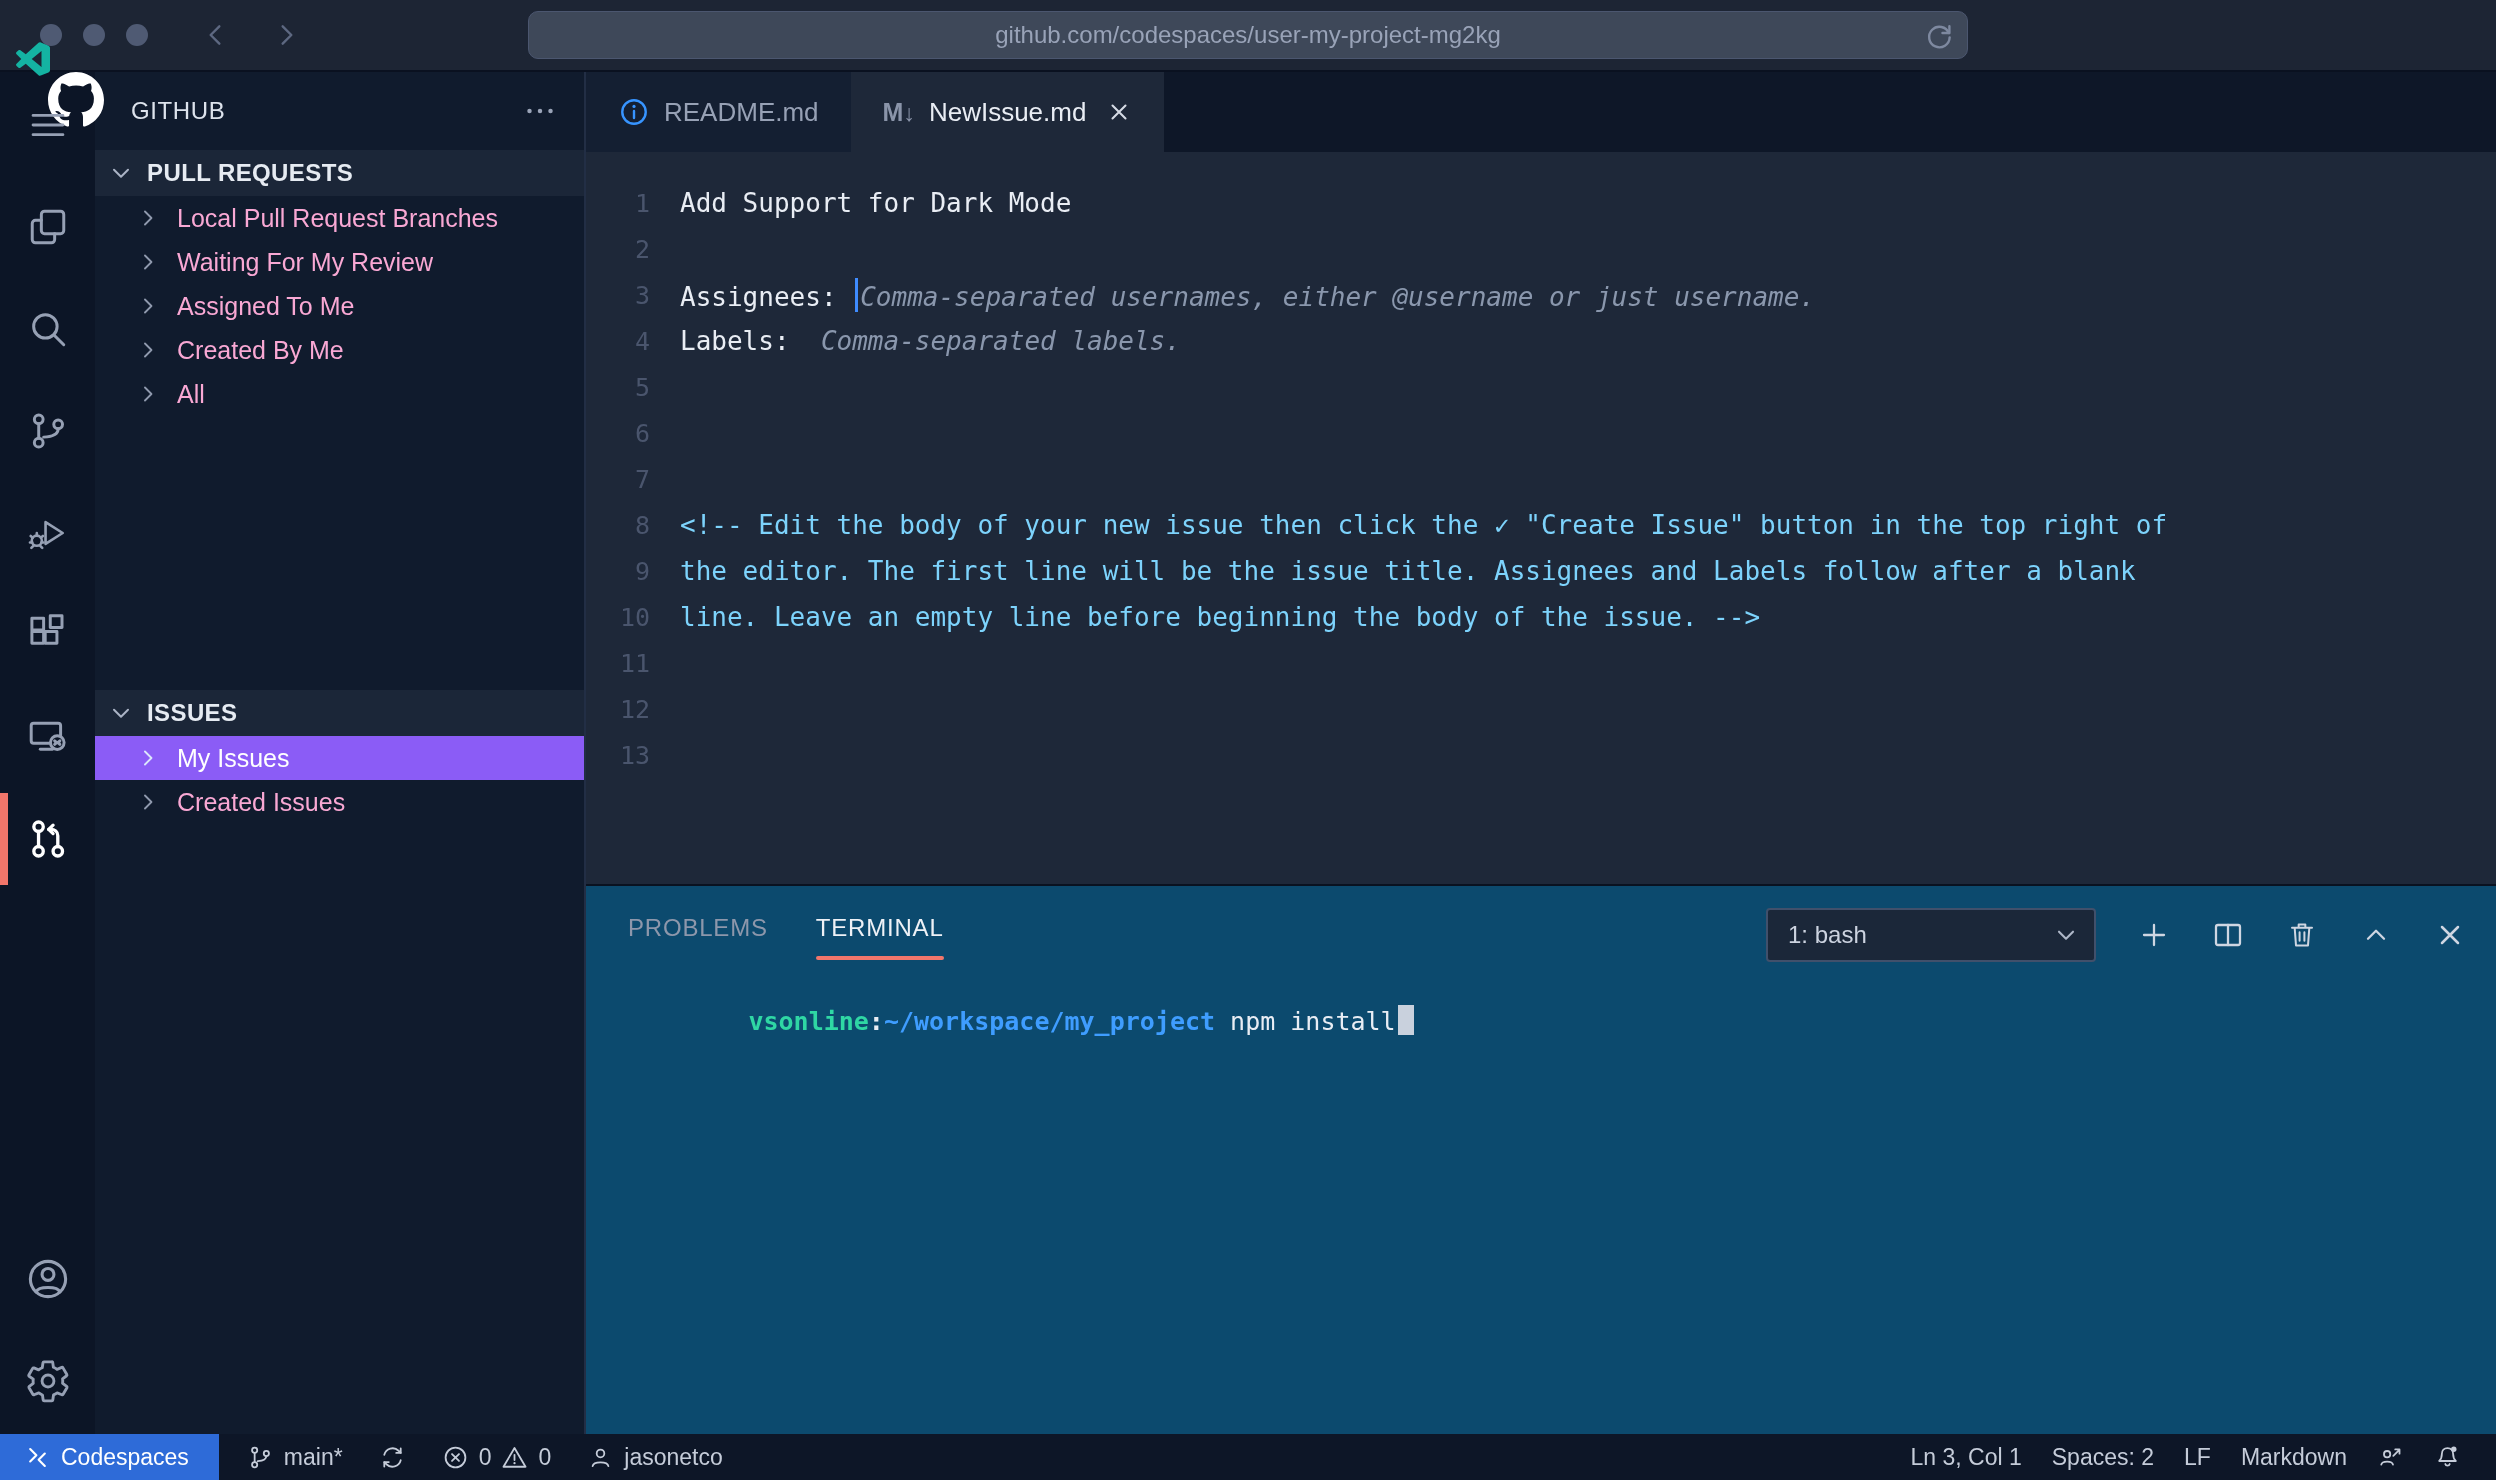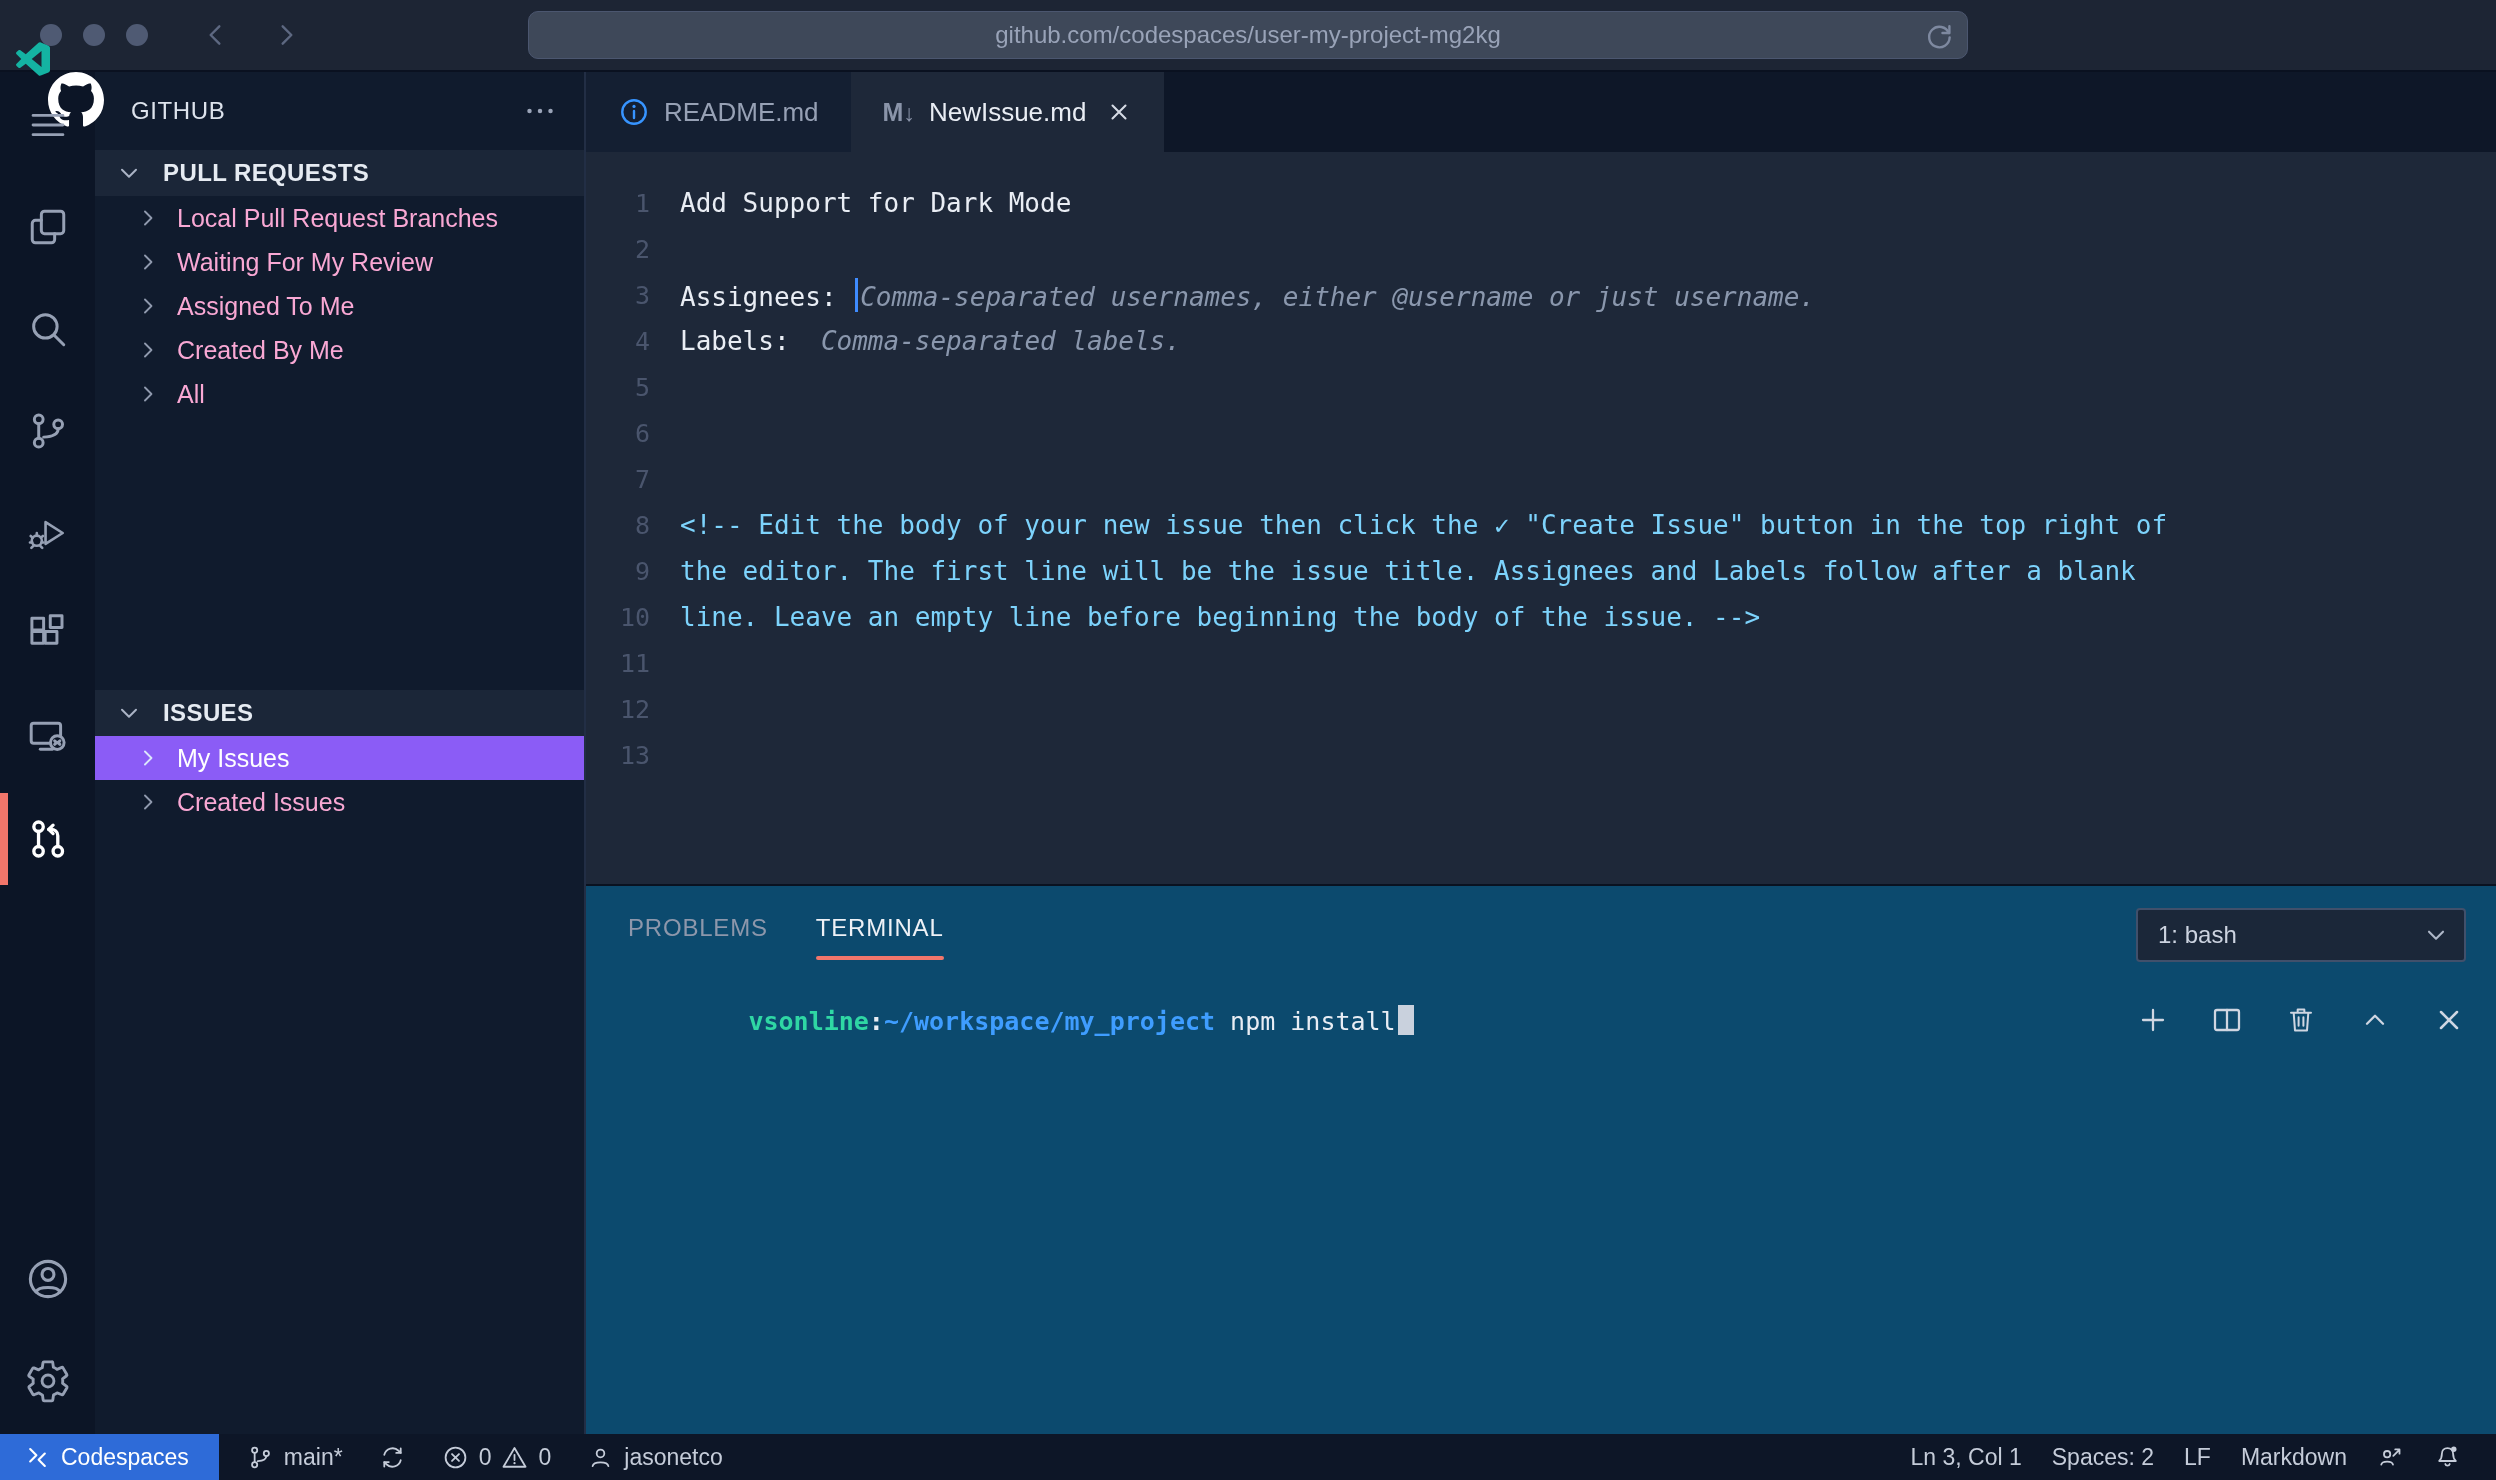--- a/index.html
+++ b/index.html
@@ -31,21 +31,21 @@
   .act-logo .vsc { position:absolute; right:-2px; bottom:-4px; width:34px; height:34px; }
   .act-footer { position:absolute; bottom:30px; left:0; width:100%; display:flex; flex-direction:column; align-items:center; gap:56px; color:#96a0b4; }
   .act-footer .act-item { margin:0; height:auto; }
   .act-footer svg { width:46px; height:46px; }
 
   
   .sidebar { width:491px; background:#101b2d; border-right:2px solid #222e45; display:flex; flex-direction:column; flex:none; }
   .sb-header { height:78px; flex:none; display:flex; align-items:center; padding:0 26px 0 36px; color:#dde3ec; font-size:24px; letter-spacing:.6px; }
   .sb-title { flex:1; }
   .sb-more { width:36px; height:36px; color:#9aa4b8; }
-  .section-header { height:46px; flex:none; background:#1b2638; display:flex; align-items:center; gap:20px; padding-left:20px; color:#e6ebf2; font-weight:700; font-size:24px; letter-spacing:.4px; }
+  .section-header { height:46px; flex:none; background:#1b2638; display:flex; align-items:center; gap:12px; padding-left:12px; color:#e6ebf2; font-weight:700; font-size:24px; letter-spacing:.4px; }
   .section-header svg { width:28px; height:28px; color:#aab3c5; flex:none; }
   .side-item { height:44px; flex:none; display:flex; align-items:center; gap:16px; padding-left:40px; color:#f9a8d4; font-size:25px; }
   .side-item svg { width:26px; height:26px; color:#8f99ad; flex:none; }
   .side-item.selected { background:#8b5cf6; color:#ffffff; }
   .side-item.selected svg { color:#dbe6fb; }
   .sb-spacer { height:274px; flex:none; }
 
   
   .main { flex:1; display:flex; flex-direction:column; background:#1e2839; min-width:0; }
   .tabbar { height:80px; flex:none; background:#0e1728; display:flex; }
@@ -66,21 +66,21 @@
   .seg-ph { font-style:italic; color:#8a97ad; }
   .seg-comment { color:#7dd3fc; }
   .caret { display:inline-block; width:3px; height:34px; background:#3f8cff; vertical-align:-6px; margin:0 2px 0 3px; }
 
   
   .panel { height:550px; flex:none; background:#0c4a6e; border-top:2px solid #0a1220; position:relative; font-family:"DejaVu Sans Mono",monospace; }
   .panel-tabs { display:flex; gap:48px; padding:28px 0 0 42px; font-family:"Liberation Sans",sans-serif; }
   .ptab { font-size:24px; letter-spacing:.8px; color:#8d97ab; padding-bottom:14px; position:relative; }
   .ptab.active { color:#eef1f6; }
   .ptab.active::after { content:''; position:absolute; left:0; right:0; bottom:-4px; height:4px; background:#f2766b; border-radius:2px; }
-  .panel-toolbar { position:absolute; top:22px; right:30px; display:flex; align-items:center; gap:42px; color:#cfd6e2;flex-direction:column; }
+  .panel-toolbar { position:absolute; top:22px; right:30px; display:flex; align-items:center; gap:42px; color:#cfd6e2; }
   .shell-select { width:330px; height:54px; background:#1b2739; border:2px solid #41506b; border-radius:4px; display:flex; align-items:center; padding:0 14px 0 20px; font-size:24px; color:#ccd3e0; font-family:"Liberation Sans",sans-serif; }
   .shell-select .val { flex:1; }
   .shell-select svg { width:28px; height:28px; color:#aeb7c8; }
   .pa-btn svg { width:32px; height:32px; }
   .term-line { margin:20px 0 0 42px; font-size:25px; white-space:pre; }
   .t-user { color:#2fd7a4; font-weight:700; }
   .t-sep  { color:#e9edf4; font-weight:700; }
   .t-path { color:#3f9dff; font-weight:700; }
   .t-cmd  { color:#e9edf4; }
   .t-cursor { display:inline-block; width:16px; height:30px; background:#c9d1dd; vertical-align:-5px; margin-left:2px; }

